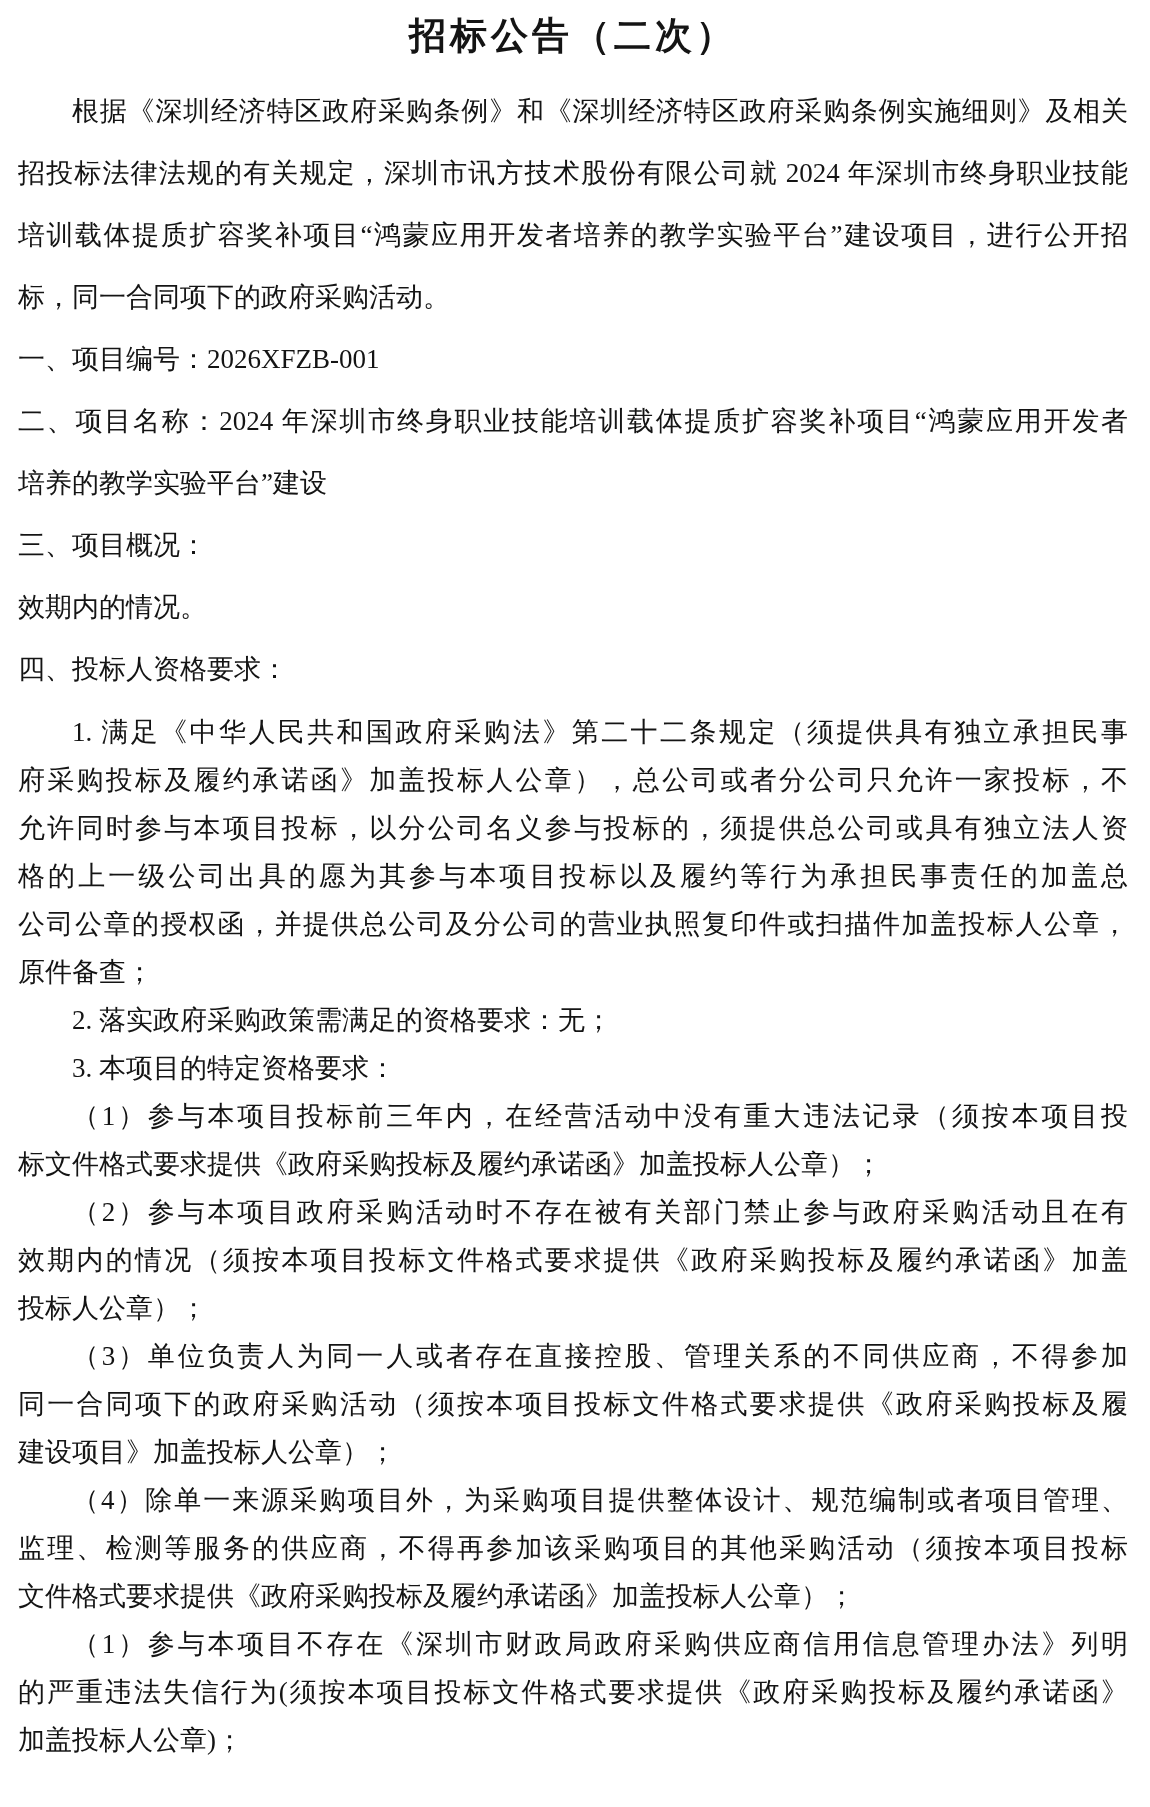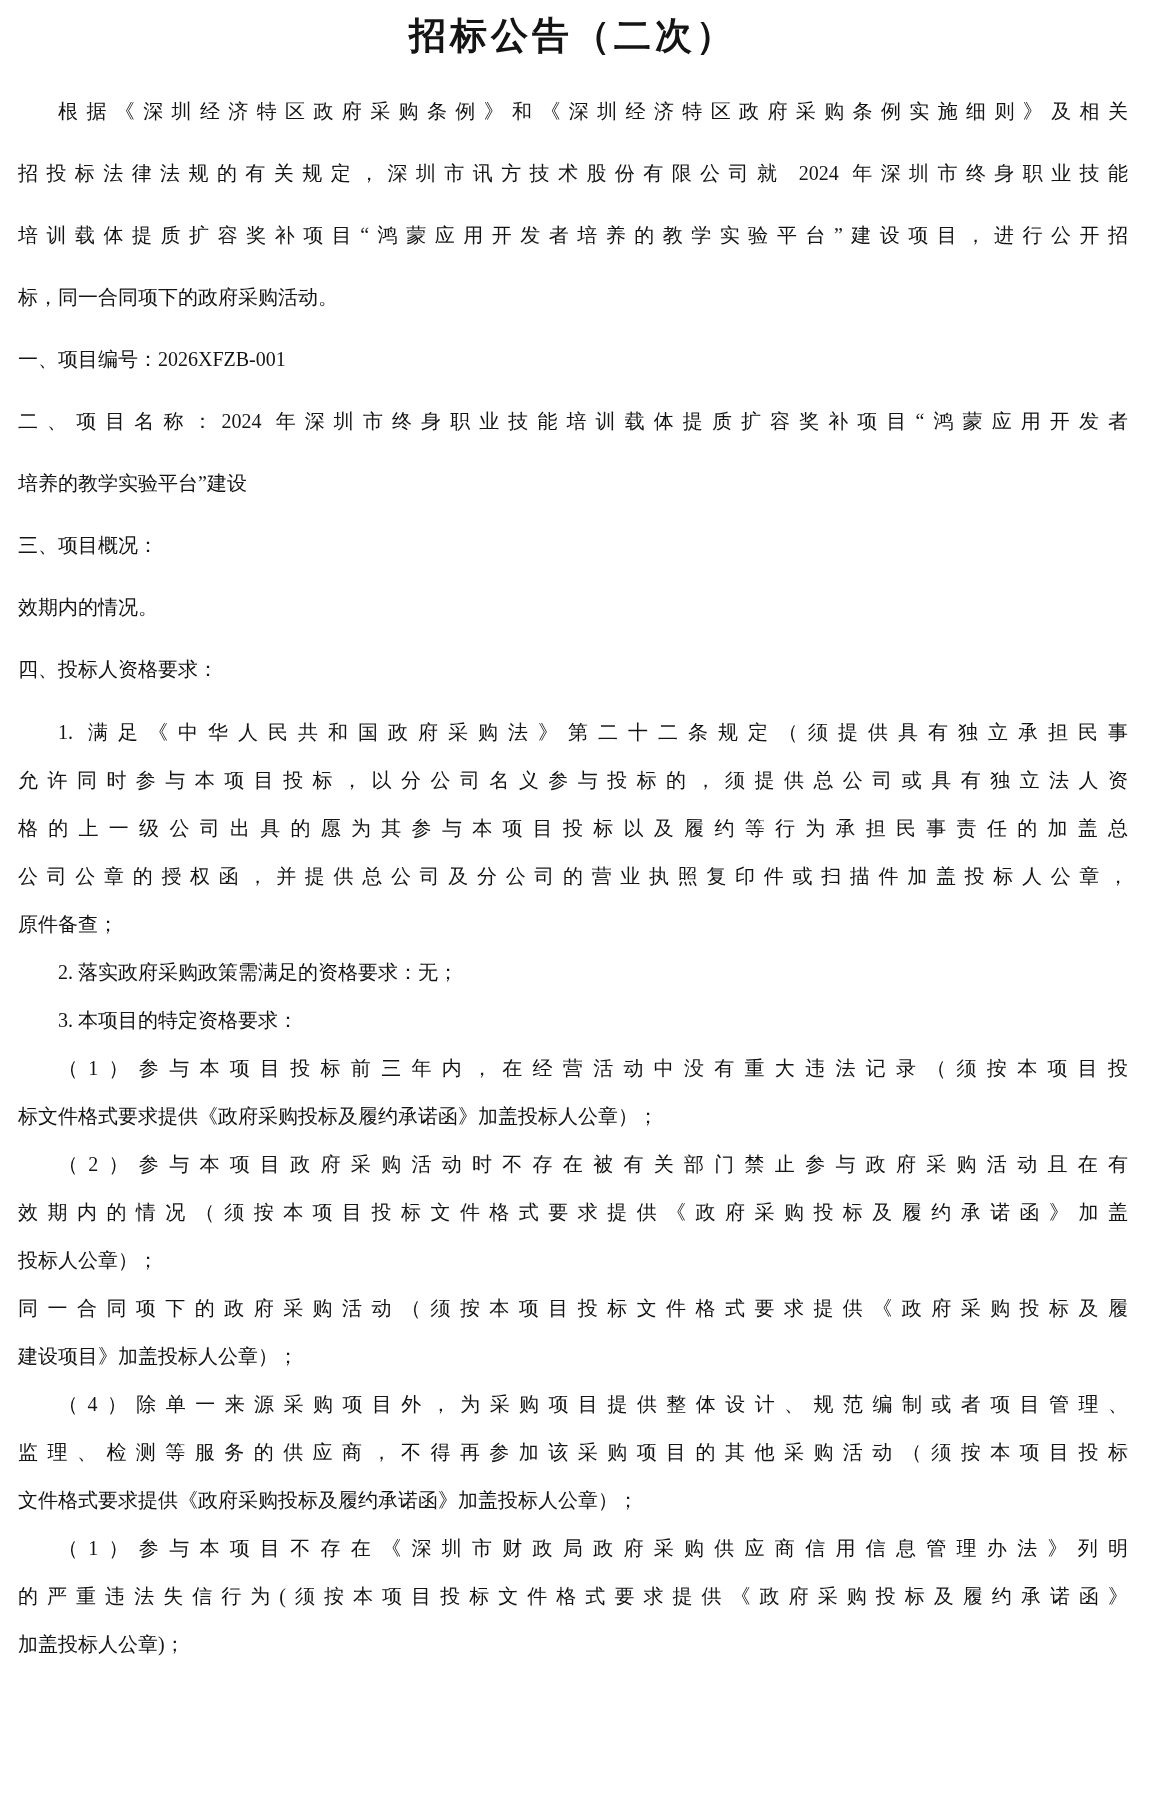--- a/index.html
+++ b/index.html
@@ -24,21 +24,21 @@
     font-size: 37px;
     font-weight: 700;
     line-height: 48px;
     text-align: center;
     letter-spacing: 4px;
   }
   .doc-body {
     margin-top: 20px;
   }
   .line {
-    font-size: 20px;
+    font-size: 27px;
     text-align: justify;
     text-align-last: justify;
     text-justify: inter-character;
     white-space: nowrap;
   }
   .line.last {
     text-align-last: left;
   }
   .line.wide   { line-height: 62px; }
   .line.narrow { line-height: 48px; }
@@ -54,31 +54,33 @@
       <div class="line wide">招投标法律法规的有关规定，深圳市讯方技术股份有限公司就 2024 年深圳市终身职业技能</div>
       <div class="line wide">培训载体提质扩容奖补项目“鸿蒙应用开发者培养的教学实验平台”建设项目，进行公开招</div>
       <div class="line wide last">标，同一合同项下的政府采购活动。</div>
       <div class="line wide last">一、项目编号：2026XFZB-001</div>
       <div class="line wide">二、项目名称：2024 年深圳市终身职业技能培训载体提质扩容奖补项目“鸿蒙应用开发者</div>
       <div class="line wide last">培养的教学实验平台”建设</div>
       <div class="line wide last">三、项目概况：</div>
       <div class="line wide last">效期内的情况。</div>
       <div class="line wide last">四、投标人资格要求：</div>
       <div class="line narrow indent" style="margin-top: 8px;">1. 满足《中华人民共和国政府采购法》第二十二条规定（须提供具有独立承担民事</div>
+      <div class="line narrow">府采购投标及履约承诺函》加盖投标人公章），总公司或者分公司只允许一家投标，不</div>
       <div class="line narrow">允许同时参与本项目投标，以分公司名义参与投标的，须提供总公司或具有独立法人资</div>
       <div class="line narrow">格的上一级公司出具的愿为其参与本项目投标以及履约等行为承担民事责任的加盖总</div>
       <div class="line narrow">公司公章的授权函，并提供总公司及分公司的营业执照复印件或扫描件加盖投标人公章，</div>
       <div class="line narrow last">原件备查；</div>
       <div class="line narrow indent last">2. 落实政府采购政策需满足的资格要求：无；</div>
       <div class="line narrow indent last">3. 本项目的特定资格要求：</div>
       <div class="line narrow indent">（1）参与本项目投标前三年内，在经营活动中没有重大违法记录（须按本项目投</div>
       <div class="line narrow last">标文件格式要求提供《政府采购投标及履约承诺函》加盖投标人公章）；</div>
       <div class="line narrow indent">（2）参与本项目政府采购活动时不存在被有关部门禁止参与政府采购活动且在有</div>
       <div class="line narrow">效期内的情况（须按本项目投标文件格式要求提供《政府采购投标及履约承诺函》加盖</div>
       <div class="line narrow last">投标人公章）；</div>
+      <div class="line narrow indent">（3）单位负责人为同一人或者存在直接控股、管理关系的不同供应商，不得参加</div>
       <div class="line narrow">同一合同项下的政府采购活动（须按本项目投标文件格式要求提供《政府采购投标及履</div>
       <div class="line narrow last">建设项目》加盖投标人公章）；</div>
       <div class="line narrow indent">（4）除单一来源采购项目外，为采购项目提供整体设计、规范编制或者项目管理、</div>
       <div class="line narrow">监理、检测等服务的供应商，不得再参加该采购项目的其他采购活动（须按本项目投标</div>
       <div class="line narrow last">文件格式要求提供《政府采购投标及履约承诺函》加盖投标人公章）；</div>
       <div class="line narrow indent">（1）参与本项目不存在《深圳市财政局政府采购供应商信用信息管理办法》列明</div>
       <div class="line narrow">的严重违法失信行为(须按本项目投标文件格式要求提供《政府采购投标及履约承诺函》</div>
       <div class="line narrow last">加盖投标人公章)；</div>
     </main>
 </div>

